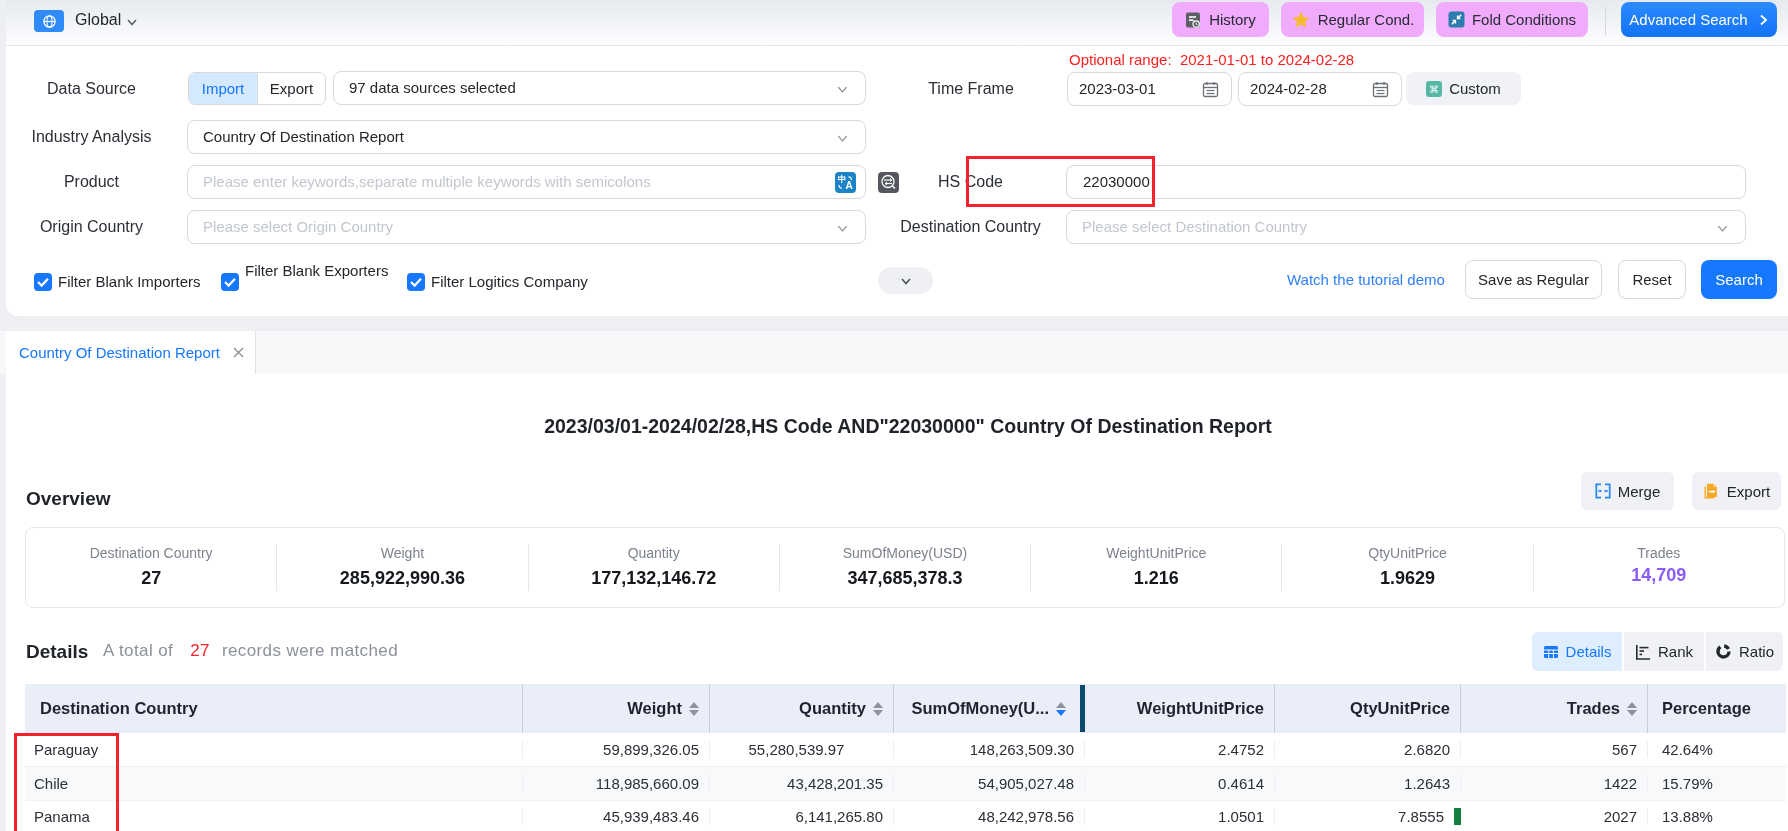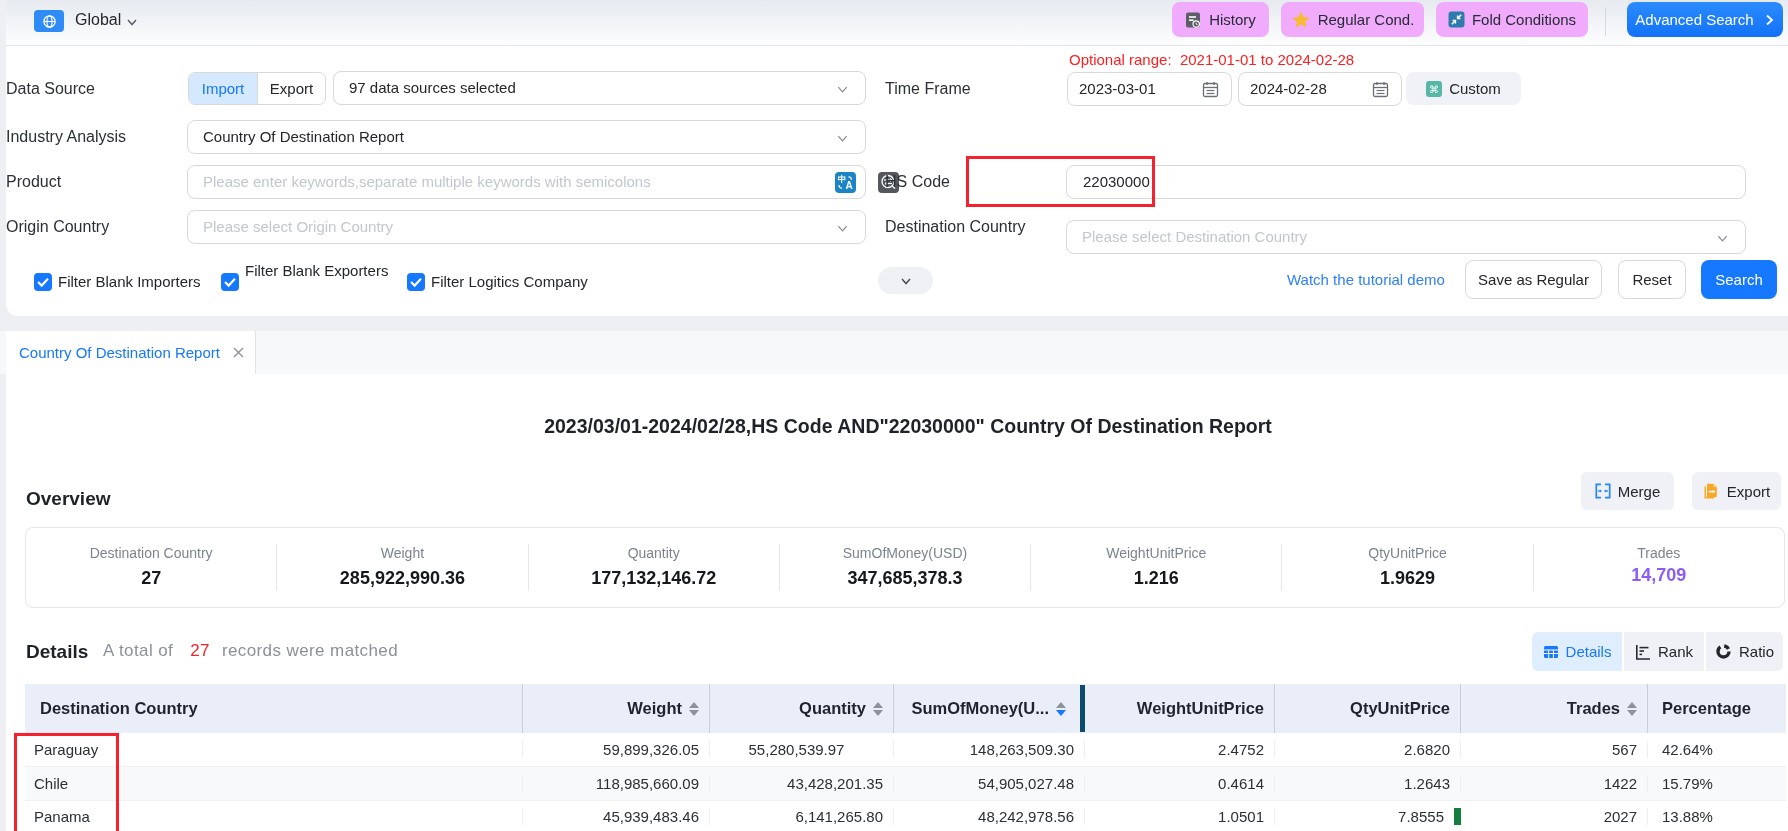--- a/index.html
+++ b/index.html
@@ -1,19 +1,19 @@
 <!DOCTYPE html>
 <html><head>
 <meta charset="utf-8">
 <style>
 * { margin:0; padding:0; box-sizing:border-box; }
 html,body { width:1788px; height:831px; overflow:hidden; }
 body { background:#edeff3; font-family:"Liberation Sans", sans-serif; color:#23262b; position:relative; }
 .abs { position:absolute; }
-.lbl { font-size:16px; color:#2b2f36; text-align:left; height:33px; line-height:33px; }
+.lbl { font-size:16px; color:#2b2f36; text-align:center; height:33px; line-height:33px; }
 .inp { border:1px solid #d9d9d9; border-radius:8px; background:#fff; height:34px; line-height:32px; font-size:15px; }
 .ph { color:#c2c6cf; }
 .btn-gray { background:#f0abfc; border-radius:8px; display:flex; align-items:center; justify-content:center; font-size:15px; color:#272b33; }
 .sorters { display:inline-flex; flex-direction:column; vertical-align:middle; margin-left:7px; gap:2px; }
 .car-u { width:0; height:0; border-left:5px solid transparent; border-right:5px solid transparent; border-bottom:6px solid #8d929c; }
 .car-d { width:0; height:0; border-left:5px solid transparent; border-right:5px solid transparent; border-top:6px solid #8d929c; }
 .car-d.on { border-top-color:#1677ff; }
 </style>
 </head>
 <body>
@@ -56,21 +56,21 @@
         <g stroke="#fff" stroke-width="1.5" fill="none">
           <line x1="13.2" y1="3.8" x2="9.6" y2="7.4"></line>
           <polyline points="9.6,4.6 9.6,7.4 12.4,7.4"></polyline>
           <line x1="3.8" y1="13.2" x2="7.4" y2="9.6"></line>
           <polyline points="4.6,9.6 7.4,9.6 7.4,12.4"></polyline>
         </g>
       </svg>
     Fold Conditions
   </div>
   <div class="abs" style="left:1599px; top:7px; width:1px; height:29px; background:#d6d8dd;"></div>
-  <div class="abs" style="left:1615px; top:2px; width:156px; height:35px; background:linear-gradient(180deg,#2b8bfc,#1272f8); border-radius:8px; display:flex; align-items:center; justify-content:center; color:#fff; font-size:15px;margin-left:6px;">
+  <div class="abs" style="left:1615px; top:2px; width:156px; height:35px; background:linear-gradient(180deg,#2b8bfc,#1272f8); border-radius:8px; display:flex; align-items:center; justify-content:center; color:#fff; font-size:15px;">
     Advanced Search
     <svg width="12" height="12" viewBox="0 0 12 12" style="margin-left:9px;">
         <polyline points="4,1.5 9,6 4,10.5" fill="none" stroke="#fff" stroke-width="1.8"></polyline>
       </svg>
   </div>
 
   <div class="lbl abs" style="left:0; top:72px; width:171px;">Data Source</div>
   <div class="abs" style="left:182px; top:72px; width:138px; height:33px; border:1px solid #d9d9d9; border-radius:7px; overflow:hidden; display:flex; background:#fff;">
     <div style="width:69px; height:100%; background:#d4e8fe; color:#1677ff; font-size:15px; display:flex; align-items:center; justify-content:center;">Import</div>
     <div style="width:69px; height:100%; border-left:1px solid #d9d9d9; color:#23262b; font-size:15px; display:flex; align-items:center; justify-content:center;">Export</div>
@@ -141,21 +141,21 @@
   <div class="lbl abs" style="left:879px; top:165px; width:171px;">HS Code</div>
   <div class="inp abs" style="left:1060px; top:165px; width:680px; padding-left:16px;">22030000</div>
 
   <div class="lbl abs" style="left:0; top:210px; width:171px;">Origin Country</div>
   <div class="inp abs" style="left:181px; top:210px; width:679px; padding-left:15px;"><span class="ph">Please select Origin Country</span>
     <svg class="abs" style="right:16px; top:11px;" width="13" height="13" viewBox="0 0 14 14">
         <polyline points="2.5,4.5 7,9.5 11.5,4.5" fill="none" stroke="#878c94" stroke-width="1.4"></polyline>
       </svg>
   </div>
   <div class="lbl abs" style="left:879px; top:210px; width:171px;">Destination Country</div>
-  <div class="inp abs" style="left:1060px; top:220px; width:680px; padding-left:15px;"><span class="ph">Please select Destination Country</span>
+  <div class="inp abs" style="left:1060px; top:210px; width:680px; padding-left:15px;"><span class="ph">Please select Destination Country</span>
     <svg class="abs" style="right:16px; top:11px;" width="13" height="13" viewBox="0 0 14 14">
         <polyline points="2.5,4.5 7,9.5 11.5,4.5" fill="none" stroke="#878c94" stroke-width="1.4"></polyline>
       </svg>
   </div>
 
   <div class="abs" style="left:28px; top:273px; width:18px; height:18px; background:#1677ff; border-radius:4px;">
     <svg width="18" height="18" viewBox="0 0 20 20">
         <polyline points="4.5,10 8.5,14 15.5,6.5" fill="none" stroke="#fff" stroke-width="2.4"></polyline>
       </svg>
   </div>

